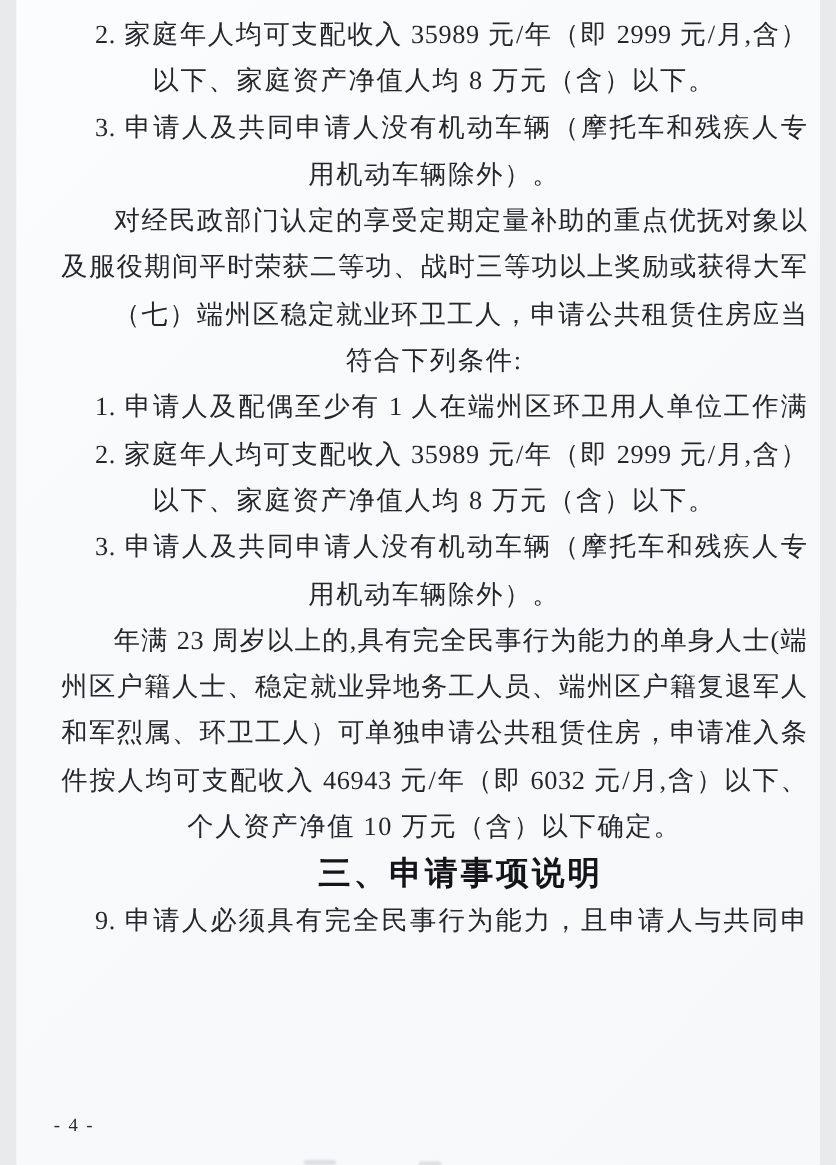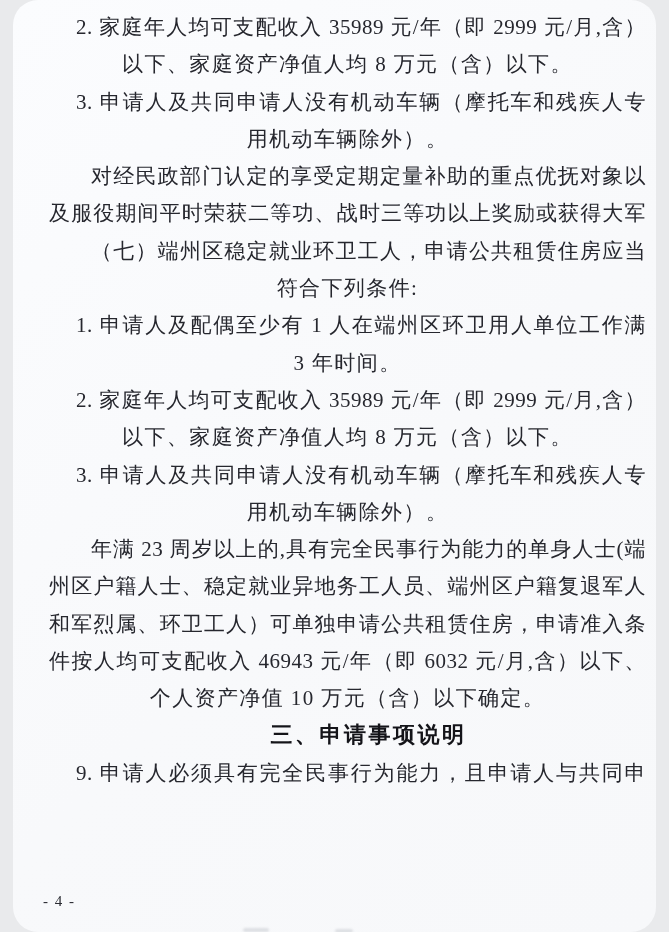--- a/index.html
+++ b/index.html
@@ -8,21 +8,20 @@
     background: #e9eaec;
   }
   .page {
     position: relative;
     width: 643px;
     height: 932px;
     margin: 0 auto;
     background: linear-gradient(135deg, #fbfcfe 0%, #f8f9fb 55%, #f7f8fa 100%);
     overflow: hidden;
     font-family: "Liberation Serif", serif;
-    border-radius: 25px;
   }
   .text-block {
     position: absolute;
     left: 36px;
     top: 9px;
     width: 597px;
   }
   .line {
     height: 37.3px;
     line-height: 37.3px;
@@ -37,23 +36,23 @@
     white-space: normal;
     letter-spacing: 0.5px;
     text-align: justify;
     text-align-last: justify;
     text-justify: inter-character;
     overflow: hidden;
   }
   .line.indent-para { text-indent: 42px; }
   .line.indent-num  { text-indent: 27px; }
   .line.bold {
-    font-family: Liberation Mono, monospace;
+    font-family: Liberation Serif, serif;
     font-weight: 700;
-    font-size: 22px;
+    font-size: 26px;
     letter-spacing: 2.5px;
     color: #141419;
   }
   .page-number {
     position: absolute;
     left: 30px;
     top: 893px;
     font-size: 15px;
     letter-spacing: 1.5px;
     color: #2a2b32;
@@ -78,21 +77,20 @@
   <div class="text-block" id="lines">
       <div class="line fill indent-num">2. 家庭年人均可支配收入 35989 元/年（即 2999 元/月,含）</div>
       <div class="line">以下、家庭资产净值人均 8 万元（含）以下。</div>
       <div class="line fill indent-num">3. 申请人及共同申请人没有机动车辆（摩托车和残疾人专</div>
       <div class="line">用机动车辆除外）。</div>
       <div class="line fill indent-para">对经民政部门认定的享受定期定量补助的重点优抚对象以</div>
       <div class="line fill">及服役期间平时荣获二等功、战时三等功以上奖励或获得大军</div>
       <div class="line fill indent-para">（七）端州区稳定就业环卫工人，申请公共租赁住房应当</div>
       <div class="line">符合下列条件:</div>
       <div class="line fill indent-num">1. 申请人及配偶至少有 1 人在端州区环卫用人单位工作满</div>
-      <div class="line">3 年时间。</div>
       <div class="line fill indent-num">2. 家庭年人均可支配收入 35989 元/年（即 2999 元/月,含）</div>
       <div class="line">以下、家庭资产净值人均 8 万元（含）以下。</div>
       <div class="line fill indent-num">3. 申请人及共同申请人没有机动车辆（摩托车和残疾人专</div>
       <div class="line">用机动车辆除外）。</div>
       <div class="line fill indent-para">年满 23 周岁以上的,具有完全民事行为能力的单身人士(端</div>
       <div class="line fill">州区户籍人士、稳定就业异地务工人员、端州区户籍复退军人</div>
       <div class="line fill">和军烈属、环卫工人）可单独申请公共租赁住房，申请准入条</div>
       <div class="line fill">件按人均可支配收入 46943 元/年（即 6032 元/月,含）以下、</div>
       <div class="line">个人资产净值 10 万元（含）以下确定。</div>
       <div class="line bold indent-para">三、申请事项说明</div>

